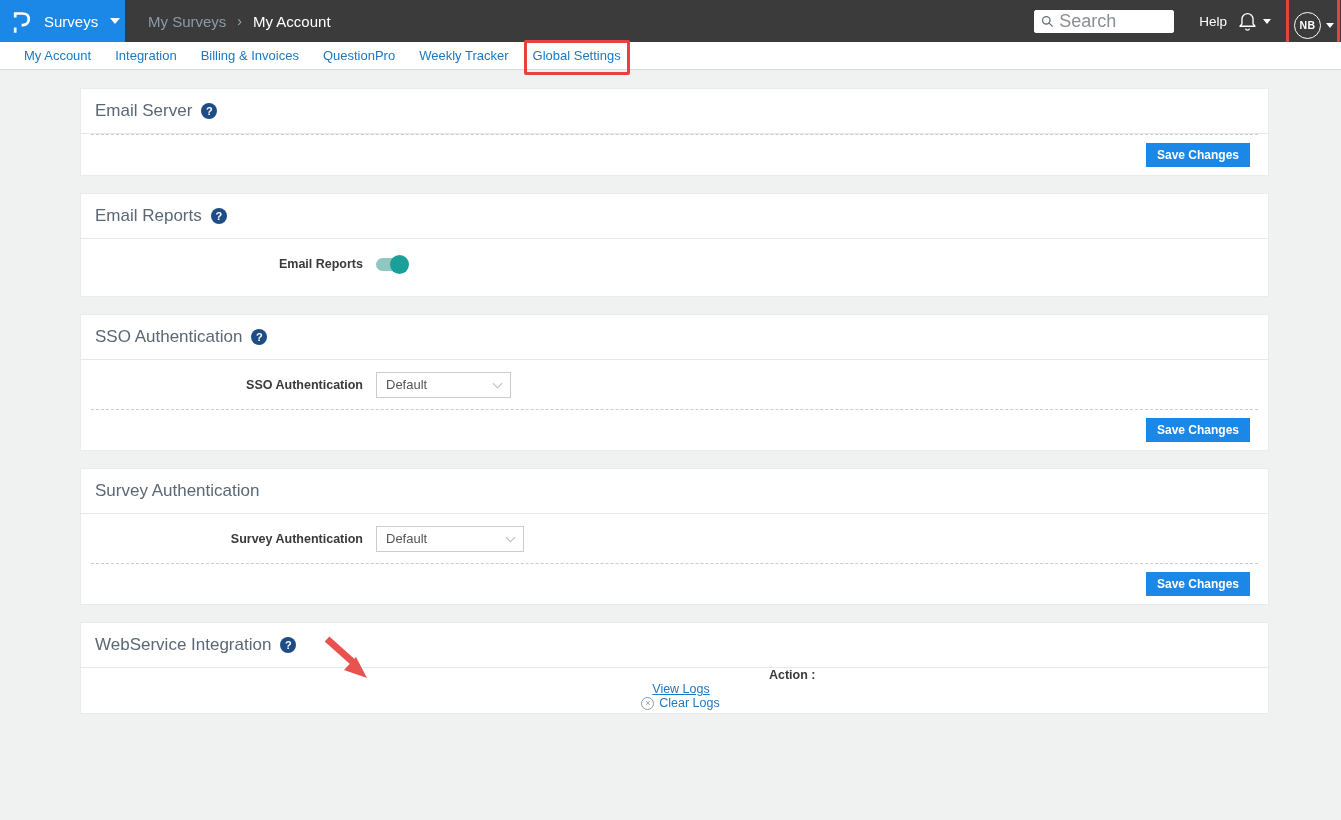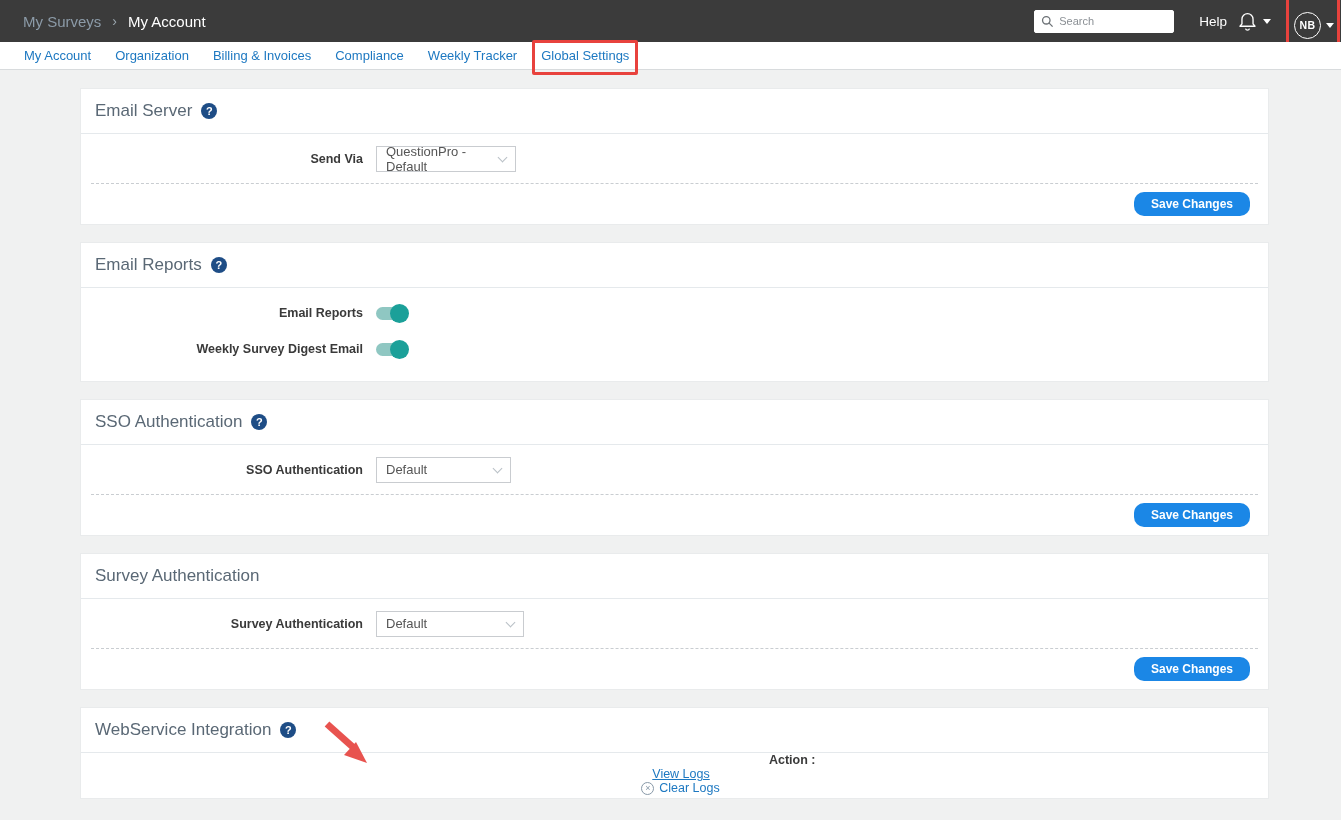--- a/index.html
+++ b/index.html
@@ -16,21 +16,21 @@
     border-right:5px solid transparent; border-top:6px solid #fff; margin-left:12px; }
   .caret-down.small { border-left-width:4px; border-right-width:4px; border-top-width:5px; }
   .breadcrumb { margin-left:23px; font-size:15px; display:flex; align-items:center;text-align:center; }
   .crumb-parent { color:#8c9ba8; }
   .crumb-sep { color:#9aa5ad; margin:0 11px; font-size:14px; }
   .crumb-current { color:#fff; }
 
   .header-right { margin-left:auto; display:flex; align-items:center; padding-right:1px; }
   .searchbox { width:140px; height:23px; background:#fff; border:1px solid #fff;
     border-radius:2px; display:flex; align-items:center; padding:0 6px; }
-  .searchbox input { border:none; outline:none; width:108px; font-size:11px;
+  .searchbox input { border:none; outline:none; width:108px; font-size:18px;
     color:#444; font-family:"Liberation Sans", sans-serif; }
   .searchbox input::placeholder { color:#8a8f94; }
   .help-label { color:#fff; font-size:13.5px; margin-left:25px; }
   .bell-wrap { display:flex; align-items:center; margin-left:11px; }
   .avatar-annotation { border:3px solid #e8423d; display:flex; align-items:center;
     padding:12px 3px 4px 5px; margin-left:15px; }
   .avatar { width:27px; height:27px; border:1.5px solid #fff; border-radius:50%;
     color:#fff; font-size:10.5px; font-weight:bold; display:flex; align-items:center;
     justify-content:center; letter-spacing:0.3px; }
 
@@ -63,41 +63,51 @@
     align-items:center; justify-content:space-between; padding:0 9px;
     font-size:13px; color:#555; }
   .chev { width:7px; height:7px; border-right:1.8px solid #b9c0c6;
     border-bottom:1.8px solid #b9c0c6; transform:rotate(45deg);
     margin-left:12px; margin-top:-3px; flex-shrink:0; }
 
   .dashed { border-top:1px dashed #c9cdd1; margin:0 10px; }
   .card-footer { height:40px; display:flex; align-items:center;
     justify-content:flex-end; padding-right:18px; }
   .btn-primary { background:#1b87e6; color:#fff; font-size:12px; font-weight:bold;
-    border:none; border-radius:10px; height:24px; min-width:86px; padding:0 17px;
+    border:none; border-radius:0; height:24px; min-width:86px; padding:0 11px;
     cursor:pointer; font-family:"Liberation Sans", sans-serif; }
 
   .toggle { position:relative; width:30px; height:13px; border-radius:7px;
     background:#8fc7c2; margin-left:13px; cursor:pointer; }
   .toggle .knob { position:absolute; right:-3px; top:-3px; width:19px; height:19px;
     border-radius:50%; background:#1ba099; }
 
   .link { color:#1d78c1; font-size:12.5px; text-decoration:none; }
   .viewlogs { margin-left:13px;text-decoration:underline; }
   .clear-wrap { display:flex; align-items:center; margin-left:12px; }
   .circle-x { width:13px; height:13px; border-radius:50%; border:1px solid #8899a8;
     color:#8899a8; font-size:9px; line-height:1; display:inline-flex;
     align-items:center; justify-content:center; margin-right:5px; }
 
   .arrow-annotation { position:absolute; left:238px; top:10px; z-index:4; }
 </style>
 </head>
 <body>
 
 <div class="header">
+  <div class="logo-block">
+    <span class="logo-glyph">
+      <svg width="20" height="25" viewBox="0 0 25 30">
+        <path d="M4 10 L4 5 L13 5 C18.5 5 21 8 21 12 C21 16 18 19.5 13.5 19.5 L12 19.5" fill="none" stroke="#ffffff" stroke-width="3.4"></path>
+        <line x1="4" y1="22.5" x2="4" y2="29" stroke="#ffffff" stroke-width="3.4"></line>
+      </svg>
+    </span>
+    <span class="app-label">Surveys</span>
+    <span class="caret-down"></span>
+  </div>
 
   <div class="breadcrumb">
     <span class="crumb-parent">My Surveys</span>
     <span class="crumb-sep">›</span>
     <span class="crumb-current">My Account</span>
   </div>
 
   <div class="header-right">
     <div class="searchbox">
       <svg width="13" height="13" viewBox="0 0 16 16" style="margin-right:5px;">
@@ -116,66 +126,51 @@
     </span>
     <div class="avatar-annotation">
       <span class="avatar">NB</span>
       <span class="caret-down small" style="margin-left:5px;"></span>
     </div>
   </div>
 </div>
 
 <div class="tabbar">
   <span class="tab">My Account</span>
-  <span class="tab">Organization</span>
+  <span class="tab">Integration</span>
   <span class="tab">Billing &amp; Invoices</span>
-  <span class="tab">Compliance</span>
+  <span class="tab">QuestionPro</span>
   <span class="tab">Weekly Tracker</span>
   <span class="tab active">
     <span>Global Settings</span>
     <span class="red-box"></span>
   </span>
 </div>
 
 <div class="main">
 
   <div class="card">
     <div class="card-title">
       <span>Email Server</span>
       <span class="help-badge">?</span>
     </div>
-    <div class="form-row">
-      <span class="row-label">Send Via</span>
-      <span class="row-control">
-        <span class="select" style="width:140px;">
-          <span>QuestionPro - Default</span>
-          <span class="chev"></span>
-        </span>
-      </span>
-    </div>
     <div class="dashed"></div>
     <div class="card-footer">
       <button class="btn-primary">Save Changes</button>
     </div>
   </div>
 
   <div class="card">
     <div class="card-title">
       <span>Email Reports</span>
       <span class="help-badge">?</span>
     </div>
     <div style="padding:7px 0 14px 0;">
       <div class="form-row compact">
         <span class="row-label">Email Reports</span>
-        <span class="toggle">
-            <span class="knob"></span>
-          </span>
-      </div>
-      <div class="form-row compact">
-        <span class="row-label">Weekly Survey Digest Email</span>
         <span class="toggle">
             <span class="knob"></span>
           </span>
       </div>
     </div>
   </div>
 
   <div class="card">
     <div class="card-title">
       <span>SSO Authentication</span>

